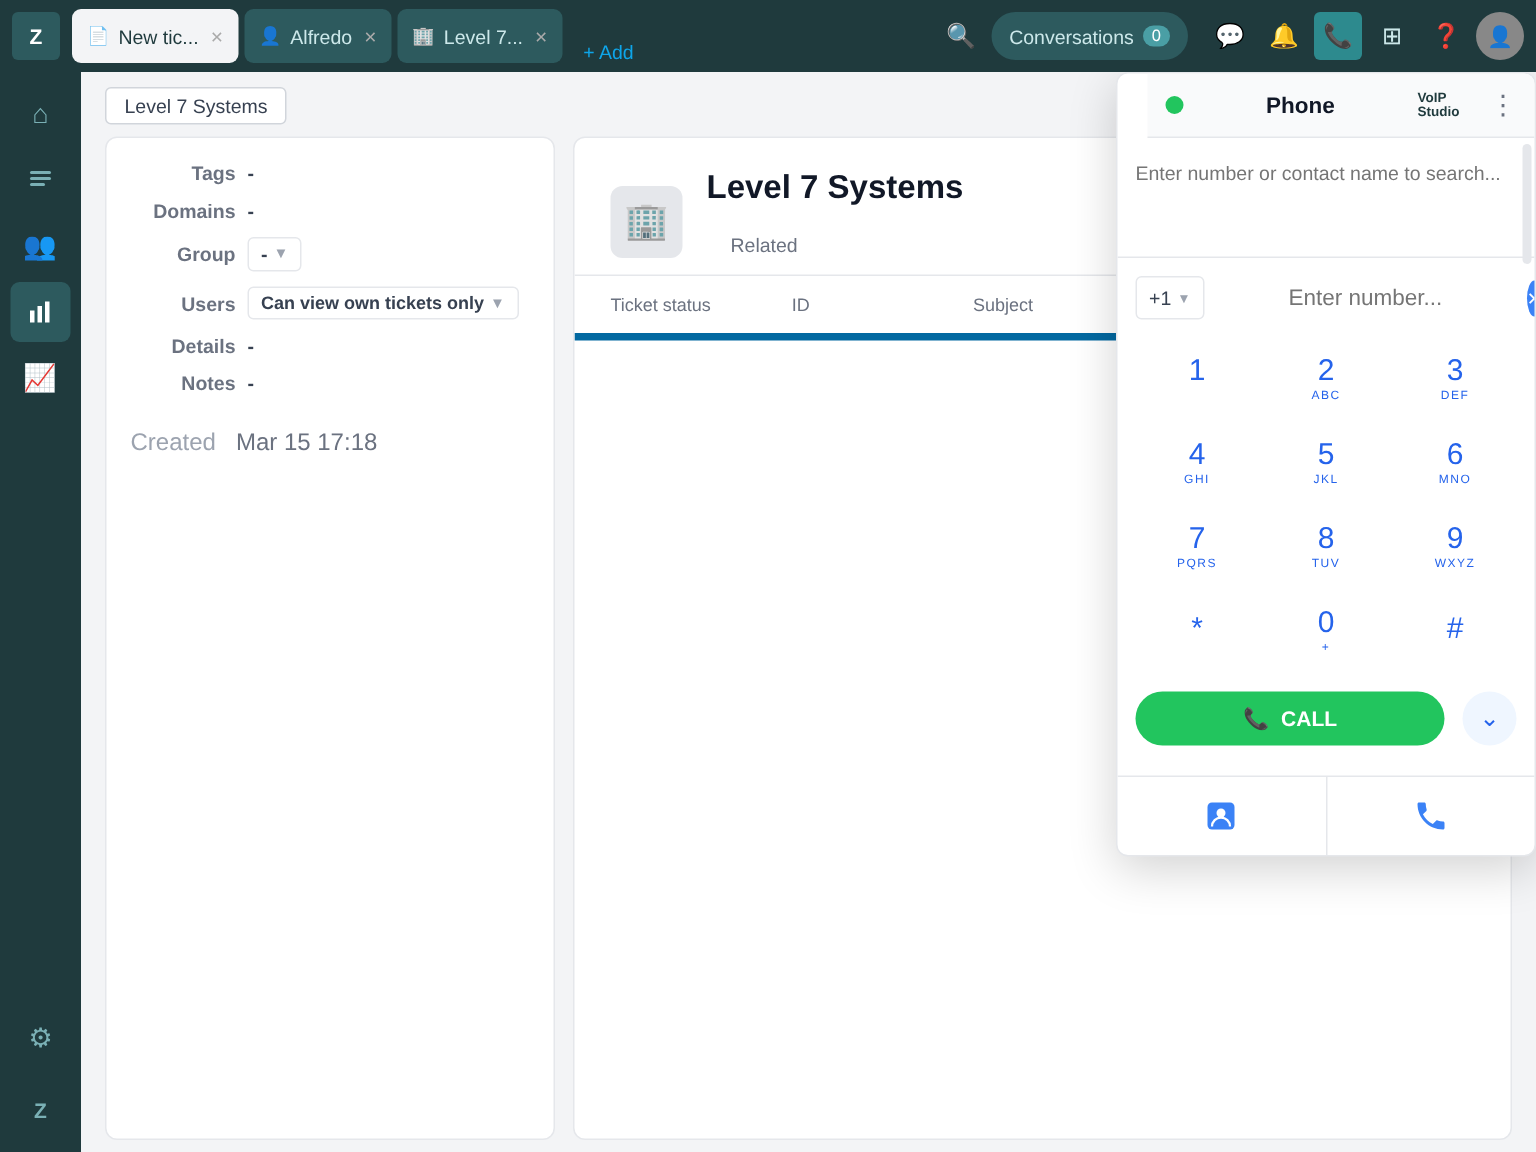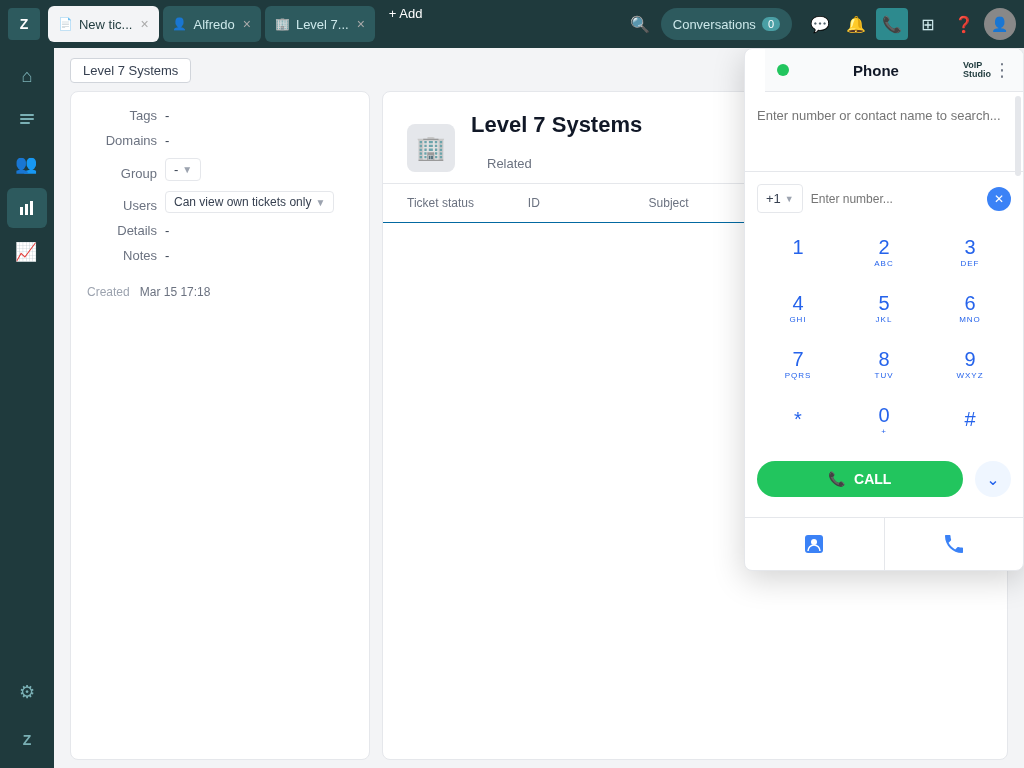--- a/index.html
+++ b/index.html
@@ -30,23 +30,23 @@
       background: #2d5a5e; border-radius: 6px;
       color: #cce8ea; font-size: 13px; cursor: pointer;
       flex-shrink: 0; white-space: nowrap; max-width: 160px;
     }
     .tab.active { background: #f3f4f6; color: #1f3a3d; }
     .tab-icon { font-size: 12px; }
     .tab-close {
       color: #aaa; cursor: pointer; font-size: 14px; margin-left: 2px;
     }
     .tab-add {
-      display: flex; align-items: flex-start; gap: 4px;
+      display: flex; align-items: flex-end; gap: 4px;
       padding: 0 10px; height: 36px;
-      color: #ffffff; font-size: 13px; cursor: pointer;
+      color: #0ea5e9; font-size: 13px; cursor: pointer;
     }
     .topbar-spacer { flex: 1; }
     .topbar-search {
       width: 32px; height: 32px;
       display: flex; align-items: center; justify-content: center;
       color: #cce8ea; cursor: pointer; font-size: 16px;
     }
     .conversations-btn {
       display: flex; align-items: center; gap: 6px;
       padding: 0 12px; height: 32px;
@@ -113,34 +113,34 @@
       gap: 12px;
     }
 
     
     .left-panel {
       width: 300px; background: white; border-radius: 8px;
       border: 1px solid #e5e7eb; padding: 16px; flex-shrink: 0;
       font-size: 13px;
     }
     .field-row {
-      display: flex; align-items: flex-end; margin-bottom: 10px; gap: 8px;
+      display: flex; align-items: center; margin-bottom: 10px; gap: 8px; font-weight: bold;
     }
     .field-label {
       color: #6b7280; text-align: right; min-width: 70px;
     }
     .field-value { color: #374151; flex: 1; }
     .field-dropdown {
       display: flex; align-items: center; gap: 4px;
       border: 1px solid #e5e7eb; border-radius: 4px; padding: 3px 8px;
       cursor: pointer; color: #374151; font-size: 13px;
     }
     .field-dropdown-arrow { color: #9ca3af; font-size: 10px; }
     .meta-info {
-      margin-top: 20px; font-size: 12px; color: #9ca3af; line-height: 1.6;
+      margin-top: 20px; font-size: 16px; color: #9ca3af; line-height: 1.6;
     }
     .meta-label { color: #9ca3af; }
     .meta-value { color: #6b7280; }
 
     
     .right-panel {
       flex: 1; background: white; border-radius: 8px;
       border: 1px solid #e5e7eb; overflow: hidden;
       display: flex; flex-direction: column;
     }
@@ -160,21 +160,21 @@
       display: flex; gap: 0; padding: 0 24px; margin-top: 16px;
     }
     .ctab {
       padding: 10px 16px; font-size: 13px; color: #6b7280; cursor: pointer;
       border-bottom: 2px solid transparent;
     }
     .ctab.active { color: #2563eb; border-bottom-color: #2563eb; font-weight: 500; }
 
     .table-header {
       display: flex; gap: 28px; padding: 12px 24px;
-      border-bottom: 1px solid #0369a1;
+      border-bottom: 5px solid #0369a1;
       font-size: 12px; color: #6b7280; font-weight: 500;
     }
     .th { flex: 1; }
     .no-tickets {
       padding: 40px 24px; font-size: 13px; color: #6b7280;
     }
 
     
     .voip-overlay {
       position: absolute;
@@ -218,22 +218,23 @@
       display: flex; align-items: center; gap: 8px;
       margin-bottom: 12px;
     }
     .country-select {
       display: flex; align-items: center; gap: 4px;
       border: 1px solid #e5e7eb; border-radius: 4px;
       padding: 6px 8px; cursor: pointer; font-size: 13px; color: #374151;
     }
     .number-input {
       flex: 1; border: none; outline: none;
-      font-size: 12px; color: #9ca3af;
+      font-size: 15px; color: #9ca3af;
       padding: 6px 0;
+      text-align: center;
     }
     .clear-btn {
       width: 24px; height: 24px; border-radius: 50%;
       background: #3b82f6; display: flex; align-items: center; justify-content: center;
       color: white; font-size: 14px; cursor: pointer;
     }
 
     .dialpad {
       display: grid; grid-template-columns: 1fr 1fr 1fr;
       gap: 4px; margin-bottom: 12px;
@@ -432,21 +433,21 @@
         </div>
 
       </div>
     </div>
 
     <div class="voip-overlay">
 
       <div class="voip-header">
         <div class="voip-status-dot"></div>
         <span class="voip-phone-label">Phone</span>
-        <div style="display:flex;align-items:center;gap:2px;">
+        <div style="display:flex;align-items:center;gap:20px;">
           <span style="font-size:9px;font-weight:700;color:#1f3a3d;line-height:1;">VoIP<br>Studio</span>
           <span class="voip-more">⋮</span>
         </div>
       </div>
 
       <div class="search-container" style="position:relative;">
         <div class="voip-search-area" style="min-height:80px;">
           <input class="voip-search-input" type="text" placeholder="Enter number or contact name to search..." style="">
         </div>
         <div style="position:absolute;right:2px;top:4px;width:6px;height:80px;background:#e5e7eb;border-radius:3px;"></div>

